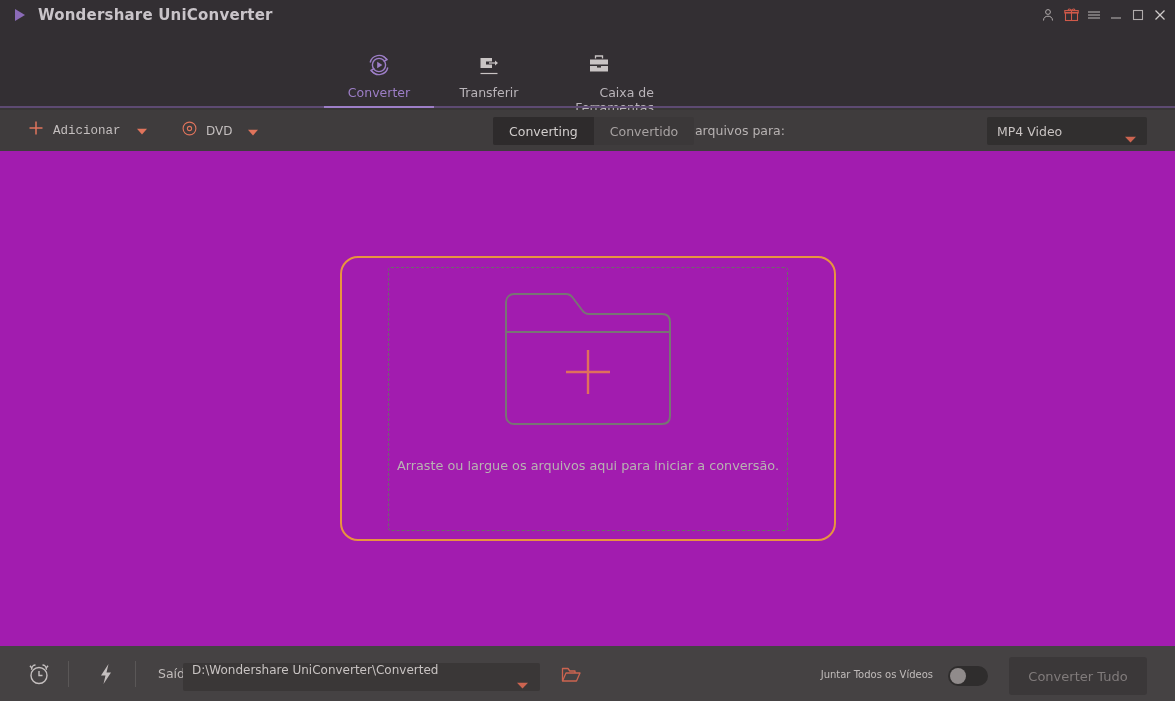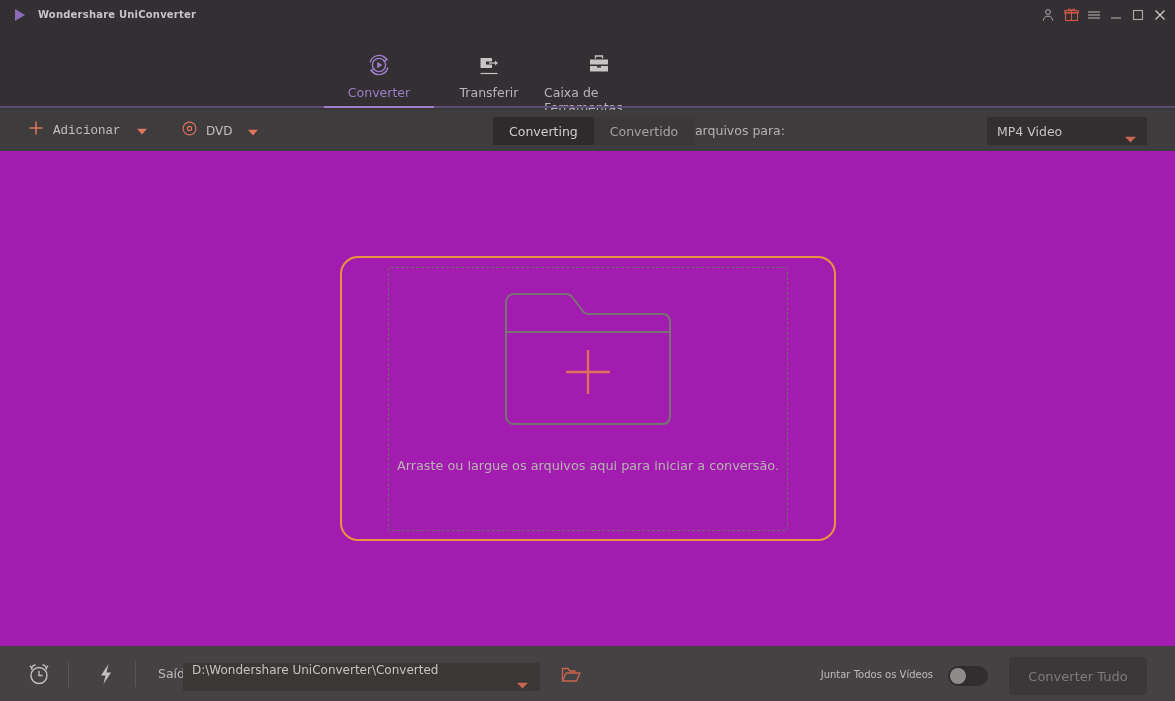--- a/index.html
+++ b/index.html
@@ -16,21 +16,21 @@
     position: absolute; top: 0; left: 0; width: 1175px; height: 29px;
     background: #332f33;
     display: flex; align-items: center;
   }
   .app-logo {
     margin-left: 10px; width: 20px; height: 20px;
     display: flex; align-items: center; justify-content: center;
   }
   .app-title {
     margin-left: 8px;
-    color: #c9c4c9; font-size: 10px; font-weight: bold;
+    color: #c9c4c9; font-size: 15px; font-weight: bold;
     letter-spacing: .2px;
   }
   .win-ctrls {
     position: absolute; right: 4px; top: 0; height: 29px;
     display: flex; align-items: center;
   }
   .win-btn {
     width: 22px; height: 29px;
     display: flex; align-items: center; justify-content: center;
     cursor: pointer;
@@ -47,21 +47,21 @@
     display: flex; height: 79px; align-items: flex-start;
   }
   .navtab {
     width: 110px; height: 79px;
     display: flex; flex-direction: column; align-items: center;
     padding-top: 21px; cursor: pointer;
   }
   .navtab .nt-icon { height: 30px; display:flex; align-items:center; justify-content:center; }
   .navtab .nt-label {
     margin-top: 5px; font-size: 12.5px; color: #b9b4b9;
-    text-align: left; line-height: 15px;
+    text-align: right; line-height: 15px;
   }
   .navtab.active .nt-label { color: #9d7ec7; }
   .nav-underline {
     position: absolute; left: 0; bottom: 0; width: 1175px; height: 2px;
     background: #5d4a72;
   }
   .nav-underline-active {
     position: absolute; left: 324px; bottom: 0; width: 110px; height: 2px;
     background: #9d7ec7;
   }

